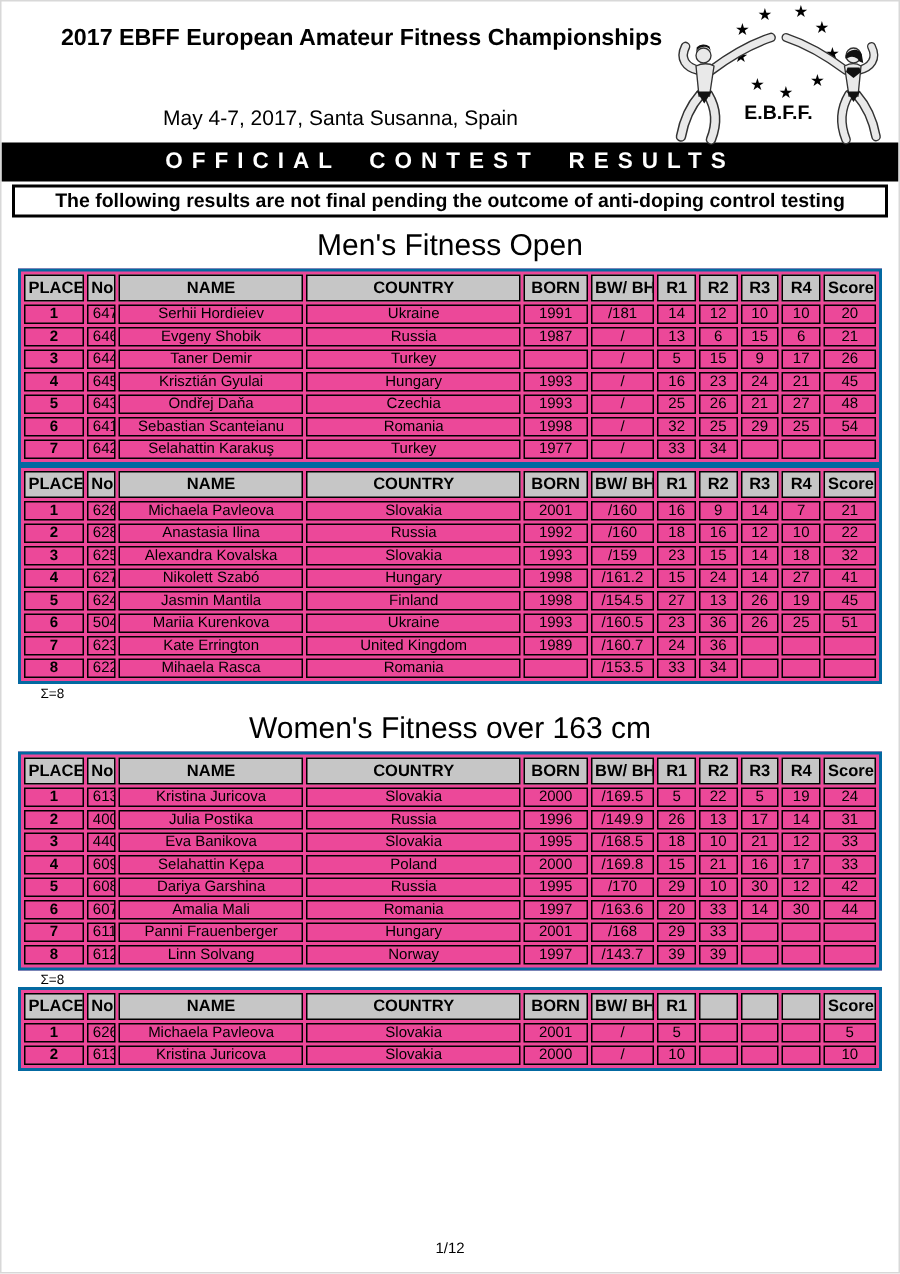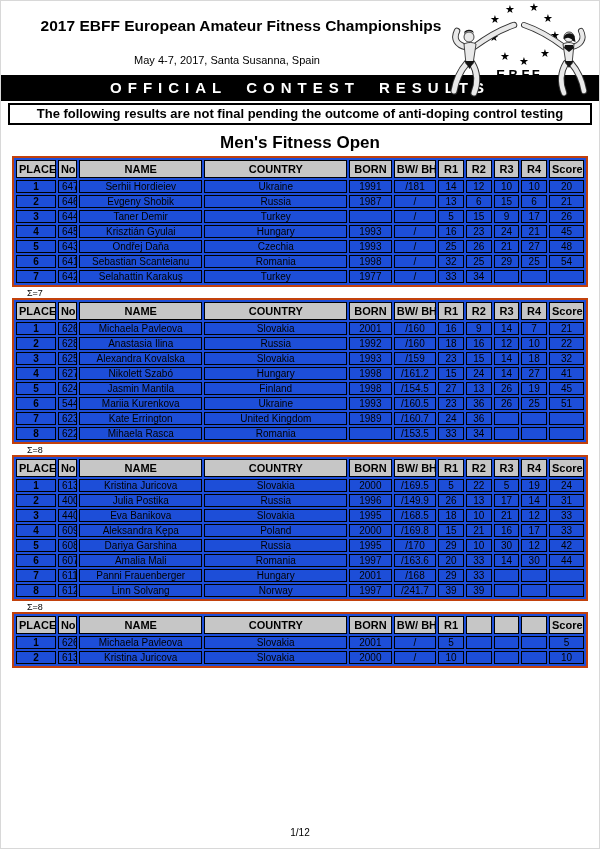--- a/index.html
+++ b/index.html
@@ -10,38 +10,38 @@
     font-family: "Liberation Sans", sans-serif;
     color: #000;
     position: relative;
     overflow: hidden;
     border: 1px solid #d8d8d8;
   }
   .header { position: relative; padding-top: 7px; }
   .header-text { width: 452px; text-align: center; }
   .federation { font-size: 13px; text-decoration: underline; }
   .doc-title { font-size: 15.5px; font-weight: bold; margin-top: 9px; padding-left: 28px; }
-  .date-line { font-size: 11px; margin-top: 19px; text-align: center; }
+  .date-line { font-size: 14px; margin-top: 35px; text-align: center; }
   .logo { position: absolute; top: 0px; right: 4px; width: 152px; height: 112px; }
   .banner {
     background: #000; color: #fff; text-align: center;
     font-weight: bold; font-size: 15px;
     letter-spacing: 6px; word-spacing: 9px;
     padding: 4px 0 5px; margin-top: 9px;
   }
   .disclaimer {
     border: 2px solid #000; margin: 2px 7px 2px;
     text-align: center; font-weight: bold; font-size: 13px;
     padding: 1px 0 2px; background: #fff;
   }
-  .section-title { text-align: center; font-weight: bold; font-size: 17px; margin: 8px 10px 3px; }
+  .section-title { text-align: center; font-weight: normal; font-size: 20px; margin: 8px 10px 3px; }
   table.results {
     width: 576px; margin: 0 auto;
     border-collapse: separate; border-spacing: 2px;
-    border: 2px solid #c2410c; table-layout: fixed; background: #1d4ed8;
+    border: 2px solid #0369a1; table-layout: fixed; background: #ec4899;
   }
   table.results th {
     background: #c6c6c6; border: 1px solid #000;
     font-size: 11px; font-weight: bold; height: 18px;
     padding: 0 2px; overflow: hidden; white-space: nowrap;
   }
   table.results td {
     border: 1px solid #000; font-size: 10px; height: 13px;
     padding: 0 3px; text-align: center; overflow: hidden; white-space: nowrap;
   }
@@ -229,21 +229,20 @@
             <td class="born">1977</td>
             <td class="bw">/</td>
             <td class="r">33</td>
             <td class="r">34</td>
             <td class="r"></td>
             <td class="r"></td>
             <td class="score"></td>
           </tr>
         </tbody>
       </table>
-      <div class="sigma">Σ=7</div>
     </div>
     <div>
       <table class="results">
         <colgroup>
           <col style="width: 7.3%;">
           <col style="width: 3.5%;">
           <col style="width: 22.6%;">
           <col style="width: 26.1%;">
           <col style="width: 7.8%;">
           <col style="width: 7.8%;">
@@ -329,21 +328,21 @@
             <td class="born">1998</td>
             <td class="bw">/154.5</td>
             <td class="r">27</td>
             <td class="r">13</td>
             <td class="r">26</td>
             <td class="r">19</td>
             <td class="score">45</td>
           </tr>
           <tr>
             <td class="place">6</td>
-            <td class="no">544</td>
+            <td class="no">504</td>
             <td class="name">Mariia Kurenkova</td>
             <td class="country">Ukraine</td>
             <td class="born">1993</td>
             <td class="bw">/160.5</td>
             <td class="r">23</td>
             <td class="r">36</td>
             <td class="r">26</td>
             <td class="r">25</td>
             <td class="score">51</td>
           </tr>
@@ -362,20 +361,160 @@
           </tr>
           <tr>
             <td class="place">8</td>
             <td class="no">622</td>
             <td class="name">Mihaela Rasca</td>
             <td class="country">Romania</td>
             <td class="born"></td>
             <td class="bw">/153.5</td>
             <td class="r">33</td>
             <td class="r">34</td>
+            <td class="r"></td>
+            <td class="r"></td>
+            <td class="score"></td>
+          </tr>
+        </tbody>
+      </table>
+      <div class="sigma">Σ=8</div>
+    </div>
+    <div>
+      <div class="section-title">Women's Fitness over 163 cm</div>
+      <table class="results">
+        <colgroup>
+          <col style="width: 7.3%;">
+          <col style="width: 3.5%;">
+          <col style="width: 22.6%;">
+          <col style="width: 26.1%;">
+          <col style="width: 7.8%;">
+          <col style="width: 7.8%;">
+          <col style="width: 4.7%;">
+          <col style="width: 4.7%;">
+          <col style="width: 4.7%;">
+          <col style="width: 4.7%;">
+          <col style="width: 6.4%;">
+        </colgroup>
+        <thead>
+          <tr>
+            <th>PLACE</th>
+            <th>No</th>
+            <th>NAME</th>
+            <th>COUNTRY</th>
+            <th>BORN</th>
+            <th>BW/ BH</th>
+            <th>R1</th>
+            <th>R2</th>
+            <th>R3</th>
+            <th>R4</th>
+            <th>Score</th>
+          </tr>
+        </thead>
+        <tbody>
+          <tr>
+            <td class="place">1</td>
+            <td class="no">613</td>
+            <td class="name">Kristina Juricova</td>
+            <td class="country">Slovakia</td>
+            <td class="born">2000</td>
+            <td class="bw">/169.5</td>
+            <td class="r">5</td>
+            <td class="r">22</td>
+            <td class="r">5</td>
+            <td class="r">19</td>
+            <td class="score">24</td>
+          </tr>
+          <tr>
+            <td class="place">2</td>
+            <td class="no">400</td>
+            <td class="name">Julia Postika</td>
+            <td class="country">Russia</td>
+            <td class="born">1996</td>
+            <td class="bw">/149.9</td>
+            <td class="r">26</td>
+            <td class="r">13</td>
+            <td class="r">17</td>
+            <td class="r">14</td>
+            <td class="score">31</td>
+          </tr>
+          <tr>
+            <td class="place">3</td>
+            <td class="no">440</td>
+            <td class="name">Eva Banikova</td>
+            <td class="country">Slovakia</td>
+            <td class="born">1995</td>
+            <td class="bw">/168.5</td>
+            <td class="r">18</td>
+            <td class="r">10</td>
+            <td class="r">21</td>
+            <td class="r">12</td>
+            <td class="score">33</td>
+          </tr>
+          <tr>
+            <td class="place">4</td>
+            <td class="no">609</td>
+            <td class="name">Selahattin Kępa</td>
+            <td class="country">Poland</td>
+            <td class="born">2000</td>
+            <td class="bw">/169.8</td>
+            <td class="r">15</td>
+            <td class="r">21</td>
+            <td class="r">16</td>
+            <td class="r">17</td>
+            <td class="score">33</td>
+          </tr>
+          <tr>
+            <td class="place">5</td>
+            <td class="no">608</td>
+            <td class="name">Dariya Garshina</td>
+            <td class="country">Russia</td>
+            <td class="born">1995</td>
+            <td class="bw">/170</td>
+            <td class="r">29</td>
+            <td class="r">10</td>
+            <td class="r">30</td>
+            <td class="r">12</td>
+            <td class="score">42</td>
+          </tr>
+          <tr>
+            <td class="place">6</td>
+            <td class="no">607</td>
+            <td class="name">Amalia Mali</td>
+            <td class="country">Romania</td>
+            <td class="born">1997</td>
+            <td class="bw">/163.6</td>
+            <td class="r">20</td>
+            <td class="r">33</td>
+            <td class="r">14</td>
+            <td class="r">30</td>
+            <td class="score">44</td>
+          </tr>
+          <tr>
+            <td class="place">7</td>
+            <td class="no">611</td>
+            <td class="name">Panni Frauenberger</td>
+            <td class="country">Hungary</td>
+            <td class="born">2001</td>
+            <td class="bw">/168</td>
+            <td class="r">29</td>
+            <td class="r">33</td>
+            <td class="r"></td>
+            <td class="r"></td>
+            <td class="score"></td>
+          </tr>
+          <tr>
+            <td class="place">8</td>
+            <td class="no">612</td>
+            <td class="name">Linn Solvang</td>
+            <td class="country">Norway</td>
+            <td class="born">1997</td>
+            <td class="bw">/143.7</td>
+            <td class="r">39</td>
+            <td class="r">39</td>
             <td class="r"></td>
             <td class="r"></td>
             <td class="score"></td>
           </tr>
         </tbody>
       </table>
       <div class="sigma">Σ=8</div>
     </div>
     <div>
       <table class="results">
@@ -394,159 +533,20 @@
         </colgroup>
         <thead>
           <tr>
             <th>PLACE</th>
             <th>No</th>
             <th>NAME</th>
             <th>COUNTRY</th>
             <th>BORN</th>
             <th>BW/ BH</th>
             <th>R1</th>
-            <th>R2</th>
-            <th>R3</th>
-            <th>R4</th>
-            <th>Score</th>
-          </tr>
-        </thead>
-        <tbody>
-          <tr>
-            <td class="place">1</td>
-            <td class="no">613</td>
-            <td class="name">Kristina Juricova</td>
-            <td class="country">Slovakia</td>
-            <td class="born">2000</td>
-            <td class="bw">/169.5</td>
-            <td class="r">5</td>
-            <td class="r">22</td>
-            <td class="r">5</td>
-            <td class="r">19</td>
-            <td class="score">24</td>
-          </tr>
-          <tr>
-            <td class="place">2</td>
-            <td class="no">400</td>
-            <td class="name">Julia Postika</td>
-            <td class="country">Russia</td>
-            <td class="born">1996</td>
-            <td class="bw">/149.9</td>
-            <td class="r">26</td>
-            <td class="r">13</td>
-            <td class="r">17</td>
-            <td class="r">14</td>
-            <td class="score">31</td>
-          </tr>
-          <tr>
-            <td class="place">3</td>
-            <td class="no">440</td>
-            <td class="name">Eva Banikova</td>
-            <td class="country">Slovakia</td>
-            <td class="born">1995</td>
-            <td class="bw">/168.5</td>
-            <td class="r">18</td>
-            <td class="r">10</td>
-            <td class="r">21</td>
-            <td class="r">12</td>
-            <td class="score">33</td>
-          </tr>
-          <tr>
-            <td class="place">4</td>
-            <td class="no">609</td>
-            <td class="name">Aleksandra Kępa</td>
-            <td class="country">Poland</td>
-            <td class="born">2000</td>
-            <td class="bw">/169.8</td>
-            <td class="r">15</td>
-            <td class="r">21</td>
-            <td class="r">16</td>
-            <td class="r">17</td>
-            <td class="score">33</td>
-          </tr>
-          <tr>
-            <td class="place">5</td>
-            <td class="no">608</td>
-            <td class="name">Dariya Garshina</td>
-            <td class="country">Russia</td>
-            <td class="born">1995</td>
-            <td class="bw">/170</td>
-            <td class="r">29</td>
-            <td class="r">10</td>
-            <td class="r">30</td>
-            <td class="r">12</td>
-            <td class="score">42</td>
-          </tr>
-          <tr>
-            <td class="place">6</td>
-            <td class="no">607</td>
-            <td class="name">Amalia Mali</td>
-            <td class="country">Romania</td>
-            <td class="born">1997</td>
-            <td class="bw">/163.6</td>
-            <td class="r">20</td>
-            <td class="r">33</td>
-            <td class="r">14</td>
-            <td class="r">30</td>
-            <td class="score">44</td>
-          </tr>
-          <tr>
-            <td class="place">7</td>
-            <td class="no">611</td>
-            <td class="name">Panni Frauenberger</td>
-            <td class="country">Hungary</td>
-            <td class="born">2001</td>
-            <td class="bw">/168</td>
-            <td class="r">29</td>
-            <td class="r">33</td>
-            <td class="r"></td>
-            <td class="r"></td>
-            <td class="score"></td>
-          </tr>
-          <tr>
-            <td class="place">8</td>
-            <td class="no">612</td>
-            <td class="name">Linn Solvang</td>
-            <td class="country">Norway</td>
-            <td class="born">1997</td>
-            <td class="bw">/241.7</td>
-            <td class="r">39</td>
-            <td class="r">39</td>
-            <td class="r"></td>
-            <td class="r"></td>
-            <td class="score"></td>
-          </tr>
-        </tbody>
-      </table>
-      <div class="sigma">Σ=8</div>
-    </div>
-    <div>
-      <table class="results">
-        <colgroup>
-          <col style="width: 7.3%;">
-          <col style="width: 3.5%;">
-          <col style="width: 22.6%;">
-          <col style="width: 26.1%;">
-          <col style="width: 7.8%;">
-          <col style="width: 7.8%;">
-          <col style="width: 4.7%;">
-          <col style="width: 4.7%;">
-          <col style="width: 4.7%;">
-          <col style="width: 4.7%;">
-          <col style="width: 6.4%;">
-        </colgroup>
-        <thead>
-          <tr>
-            <th>PLACE</th>
-            <th>No</th>
-            <th>NAME</th>
-            <th>COUNTRY</th>
-            <th>BORN</th>
-            <th>BW/ BH</th>
-            <th>R1</th>
             <th></th>
             <th></th>
             <th></th>
             <th>Score</th>
           </tr>
         </thead>
         <tbody>
           <tr>
             <td class="place">1</td>
             <td class="no">626</td>

